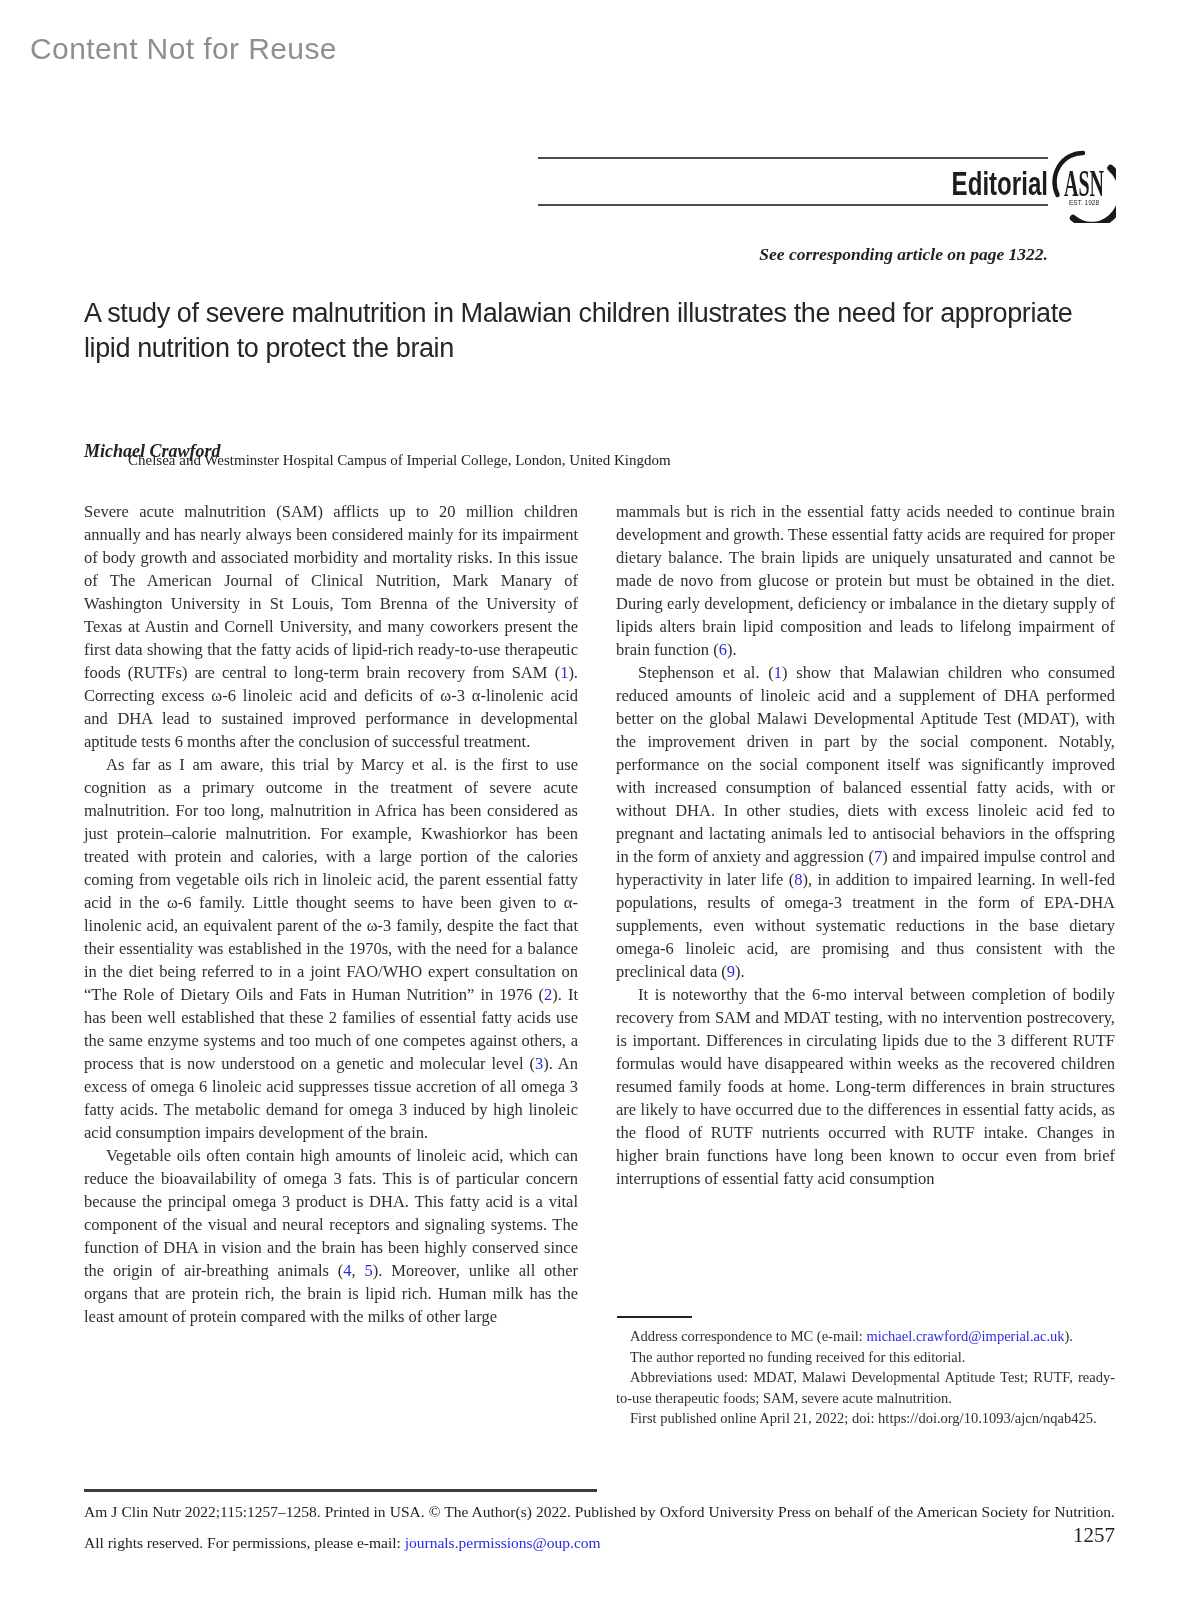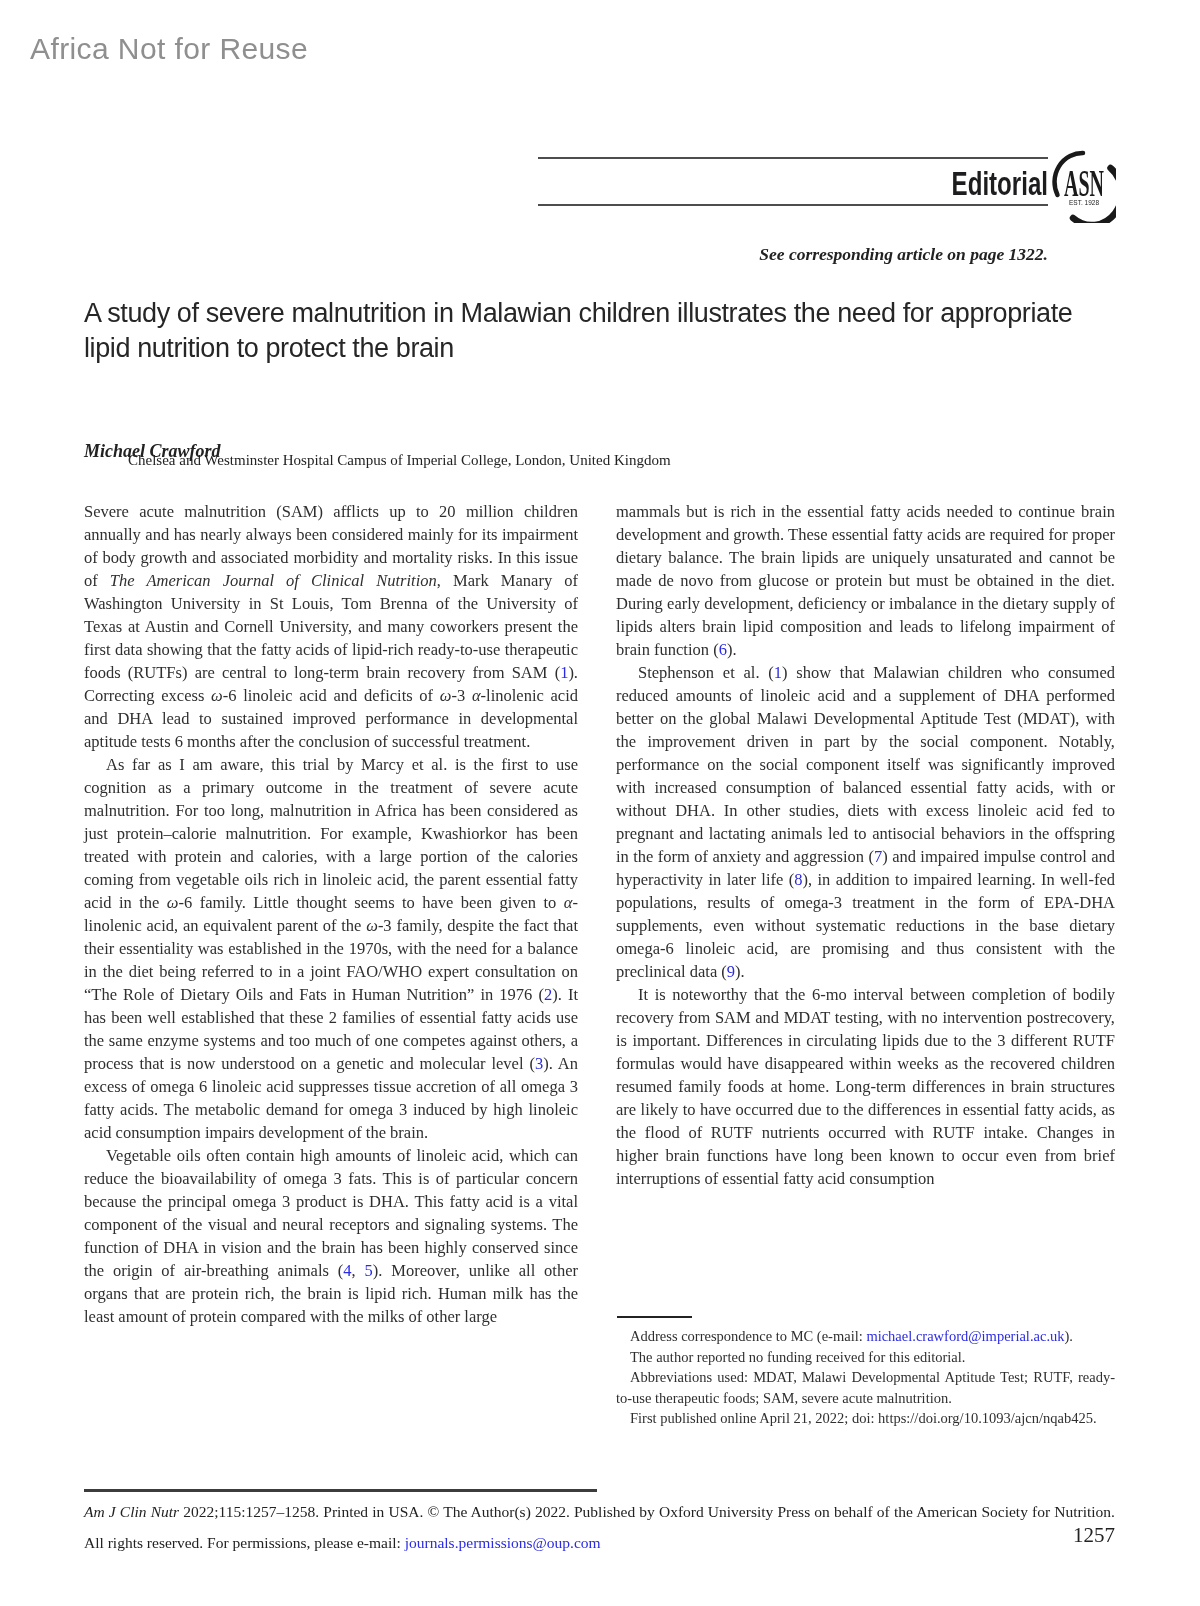--- a/index.html
+++ b/index.html
@@ -37,41 +37,41 @@
   }
   .affiliation { position:absolute; left:84px; top:452px; font-size:15px; color:#222222;margin-left:44px; }
   .col {
     position:absolute; top:500px; font-size:16.5px; line-height:23px;
     text-align:justify; color:#2f2f2f;
   }
   .col-left  { left:84px;  width:494px; }
   .col-right { left:616px; width:499px; }
   .para { margin:0; }
   .para.indent { text-indent:22px; }
-  .i { font-style:italic; }
+  .i { }
   .link { color:#2b2be2; }
   .footnote-rule { position:absolute; left:617px; top:1316px; width:75px; height:2px; background:#222222; }
   .footnotes {
     position:absolute; left:616px; top:1326px; width:499px;
     font-size:14.5px; line-height:20.5px; text-align:justify; color:#2f2f2f;
   }
   .footnotes .para.indent { text-indent:14px; }
   .footer-rule { position:absolute; left:84px; top:1489px; width:513px; height:3px; background:#3c3c3e; }
   .footer-text {
     position:absolute; left:84px; top:1496px; width:1031px;
     font-size:15.5px; line-height:31px; text-align:justify; color:#222222;
   }
   .page-number { position:absolute; right:85px; top:1523px; font-size:21px; color:#222222; }
 </style>
 </head>
 <body>
 
 <div class="page">
 
-  <div class="watermark">Africa Not for Reuse</div>
+  <div class="watermark">Content Not for Reuse</div>
 
   <div class="rule rule-top"></div>
   <div class="editorial">Editorial</div>
   <div class="rule rule-bottom"></div>
 
   <div class="asn-logo">
     <svg width="64" height="74" viewBox="0 0 64 74">
       <path d="M 31 4 A 28 29 0 0 0 5.5 46" fill="none" stroke="#1a1a1a" stroke-width="4.5" stroke-linecap="round"></path>
       <path d="M 58.5 19 A 28 30 0 0 1 21 69" fill="none" stroke="#1a1a1a" stroke-width="6.5" stroke-linecap="round"></path>
       <text x="32" y="47" text-anchor="middle" font-family="'Liberation Serif',serif" font-weight="bold" font-size="37" fill="#1a1a1a" textLength="40" lengthAdjust="spacingAndGlyphs">ASN</text>

